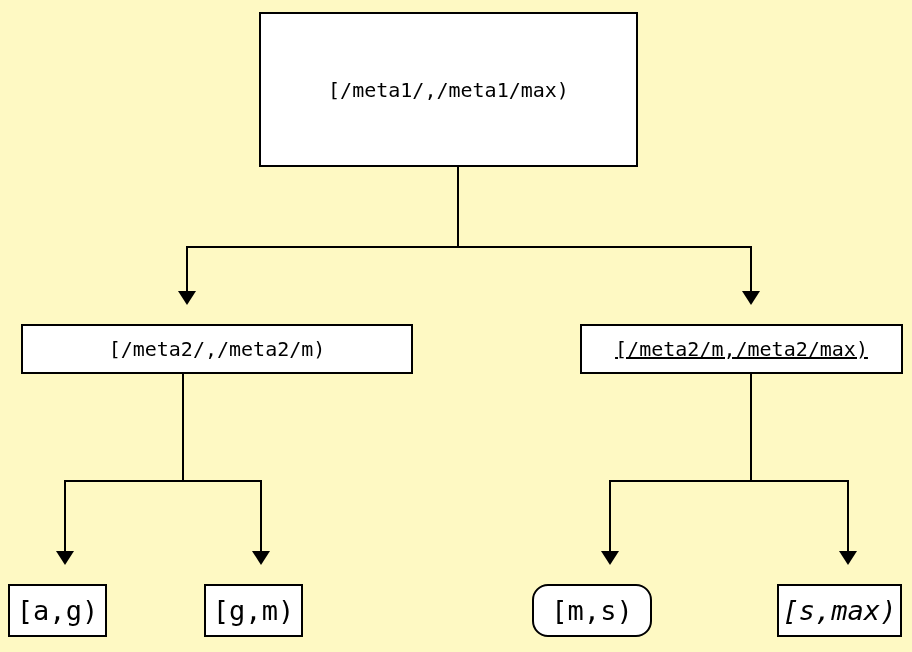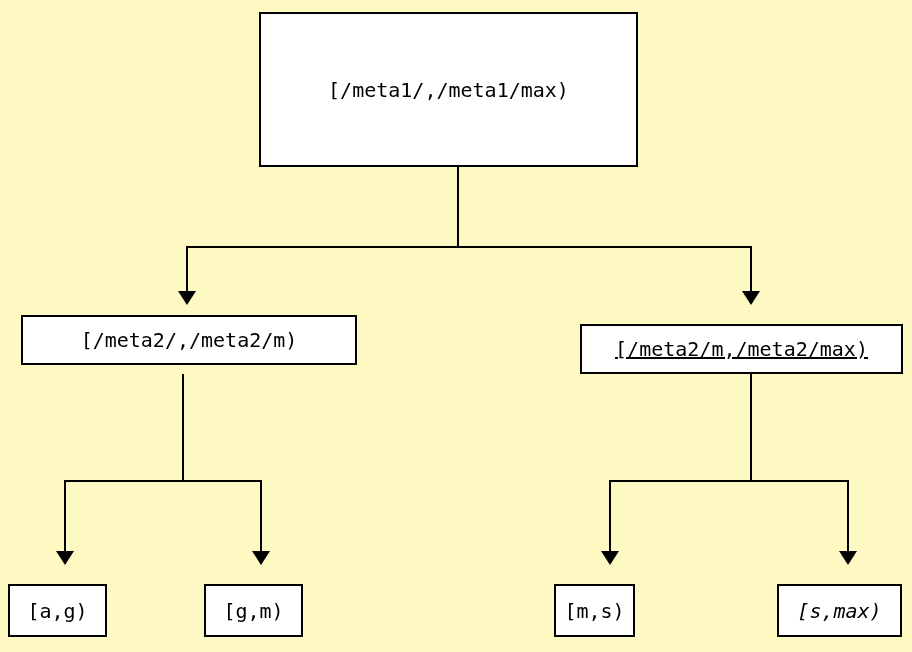--- a/index.html
+++ b/index.html
@@ -22,21 +22,21 @@
     background: #ffffff;
     display: flex;
     align-items: center;
     justify-content: center;
     color: #000000;
     letter-spacing: 0px;
     white-space: nowrap;
   }
   .node-root   { font-size: 20px; }
   .node-mid    { font-size: 20px; }
-  .node-leaf   { font-size: 20px; }
+  .node-leaf   { font-size: 27px; }
 
   .vline {
     position: absolute;
     background: #000000;
     width: 2px;
   }
   .hline {
     position: absolute;
     background: #000000;
     height: 2px;
@@ -59,21 +59,21 @@
     <span>[/meta1/,/meta1/max)</span>
   </div>
 
   <div class="vline" style="left:457px; top:167px; height:81px;"></div>
   <div class="hline" style="left:186px; top:246px; width:566px;"></div>
   <div class="vline" style="left:186px; top:246px; height:46px;"></div>
   <div class="vline" style="left:750px; top:246px; height:46px;"></div>
   <div class="arrow" style="left:178px; top:291px;"></div>
   <div class="arrow" style="left:742px; top:291px;"></div>
 
-  <div class="node node-mid" style="left:21px; top:315px; width:336px; height:50px;">
+  <div class="node node-mid" style="left:21px; top:324px; width:392px; height:50px;">
     <span>[/meta2/,/meta2/m)</span>
   </div>
 
   <div class="node node-mid" style="left:580px; top:324px; width:323px; height:50px;text-decoration:underline;">
     <span>[/meta2/m,/meta2/max)</span>
   </div>
 
   <div class="vline" style="left:182px; top:374px; height:108px;"></div>
   <div class="hline" style="left:64px; top:480px; width:198px;"></div>
   <div class="vline" style="left:64px; top:480px; height:72px;"></div>
@@ -89,21 +89,21 @@
   <div class="arrow" style="left:839px; top:551px;"></div>
 
   <div class="node node-leaf" style="left:8px; top:584px; width:99px; height:53px;">
     <span>[a,g)</span>
   </div>
 
   <div class="node node-leaf" style="left:204px; top:584px; width:99px; height:53px;">
     <span>[g,m)</span>
   </div>
 
-  <div class="node node-leaf" style="left:554px; top:584px; width:81px; height:53px;">
+  <div class="node node-leaf" style="left:532px; top:584px; width:120px; height:53px;border-radius:16px;">
     <span>[m,s)</span>
   </div>
 
   <div class="node node-leaf" style="left:777px; top:584px; width:125px; height:53px;font-style:italic;">
     <span>[s,max)</span>
   </div>
 
 </div>
 
 </body></html>

